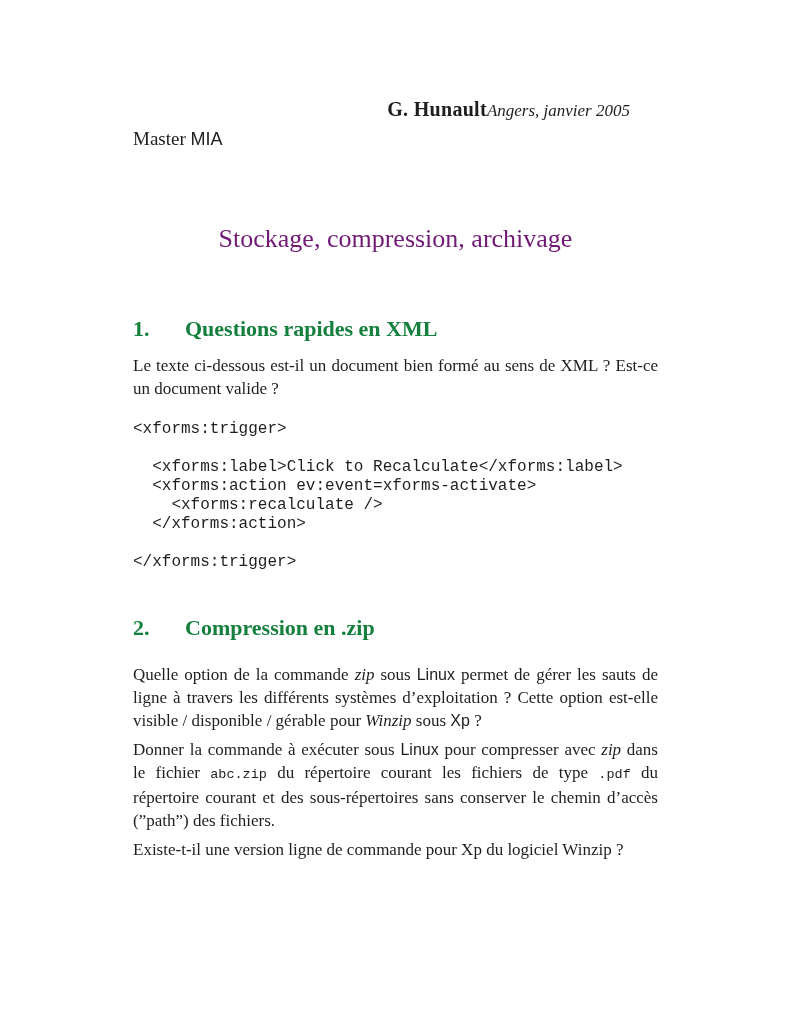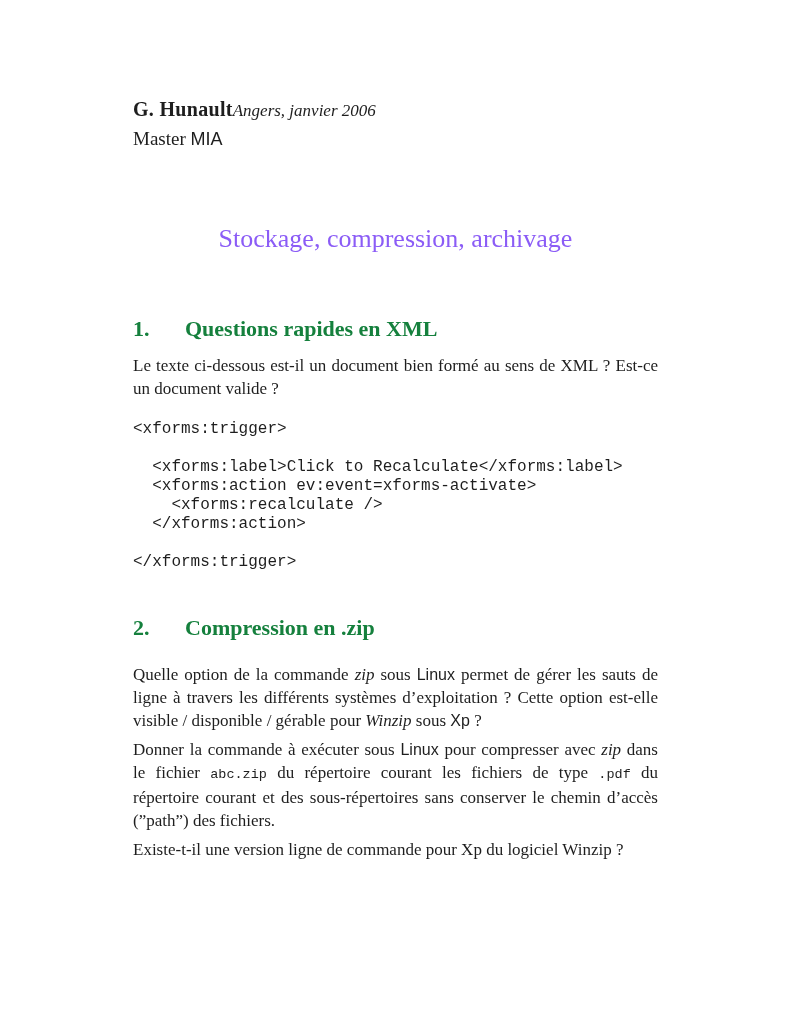--- a/index.html
+++ b/index.html
@@ -16,21 +16,21 @@
   }
   .content {
     position: absolute;
     left: 133px;
     top: 98px;
     width: 525px;
     color: #1e1e1e;
   }
   .header-row {
     display: flex;
-    justify-content: flex-start;
+    justify-content: flex-end;
     align-items: baseline;
   }
   .author {
     font-family: "Liberation Serif", "DejaVu Serif", serif;
     font-weight: bold;
     font-size: 20px;
     letter-spacing: 0.3px;
   }
   .date {
     font-family: "Liberation Serif", "DejaVu Serif", serif;
@@ -46,21 +46,21 @@
   .course-line .sans {
     font-family: "Liberation Sans", "DejaVu Sans", sans-serif;
     font-size: 18px;
   }
   .doc-title {
     margin: 74px 0 0 0;
     text-align: center;
     font-family: "Liberation Serif", "DejaVu Serif", serif;
     font-weight: normal;
     font-size: 26px;
-    color: #8b5cf6;
+    color: #701a75;
   }
   .section-heading {
     margin: 62px 0 0 0;
     font-family: "Liberation Serif", "DejaVu Serif", serif;
     font-weight: bold;
     font-size: 22px;
     color: #15803d;
   }
   .section-heading .sec-num {
     display: inline-block;
@@ -97,21 +97,21 @@
   .par-follow { margin-top: 6px; }
 </style>
 </head>
 <body>
 
 <div class="page">
   <div class="content">
 
     <div class="header-row">
       <span class="author">G. Hunault</span>
-      <span class="date">Angers, janvier 2006</span>
+      <span class="date">Angers, janvier 2005</span>
     </div>
 
     <div class="course-line"><span>Master </span><span class="sans">MIA</span></div>
 
     <h1 class="doc-title">Stockage, compression, archivage</h1>
 
     <h2 class="section-heading">
       <span class="sec-num">1.</span><span>Questions rapides en XML</span>
     </h2>
 

